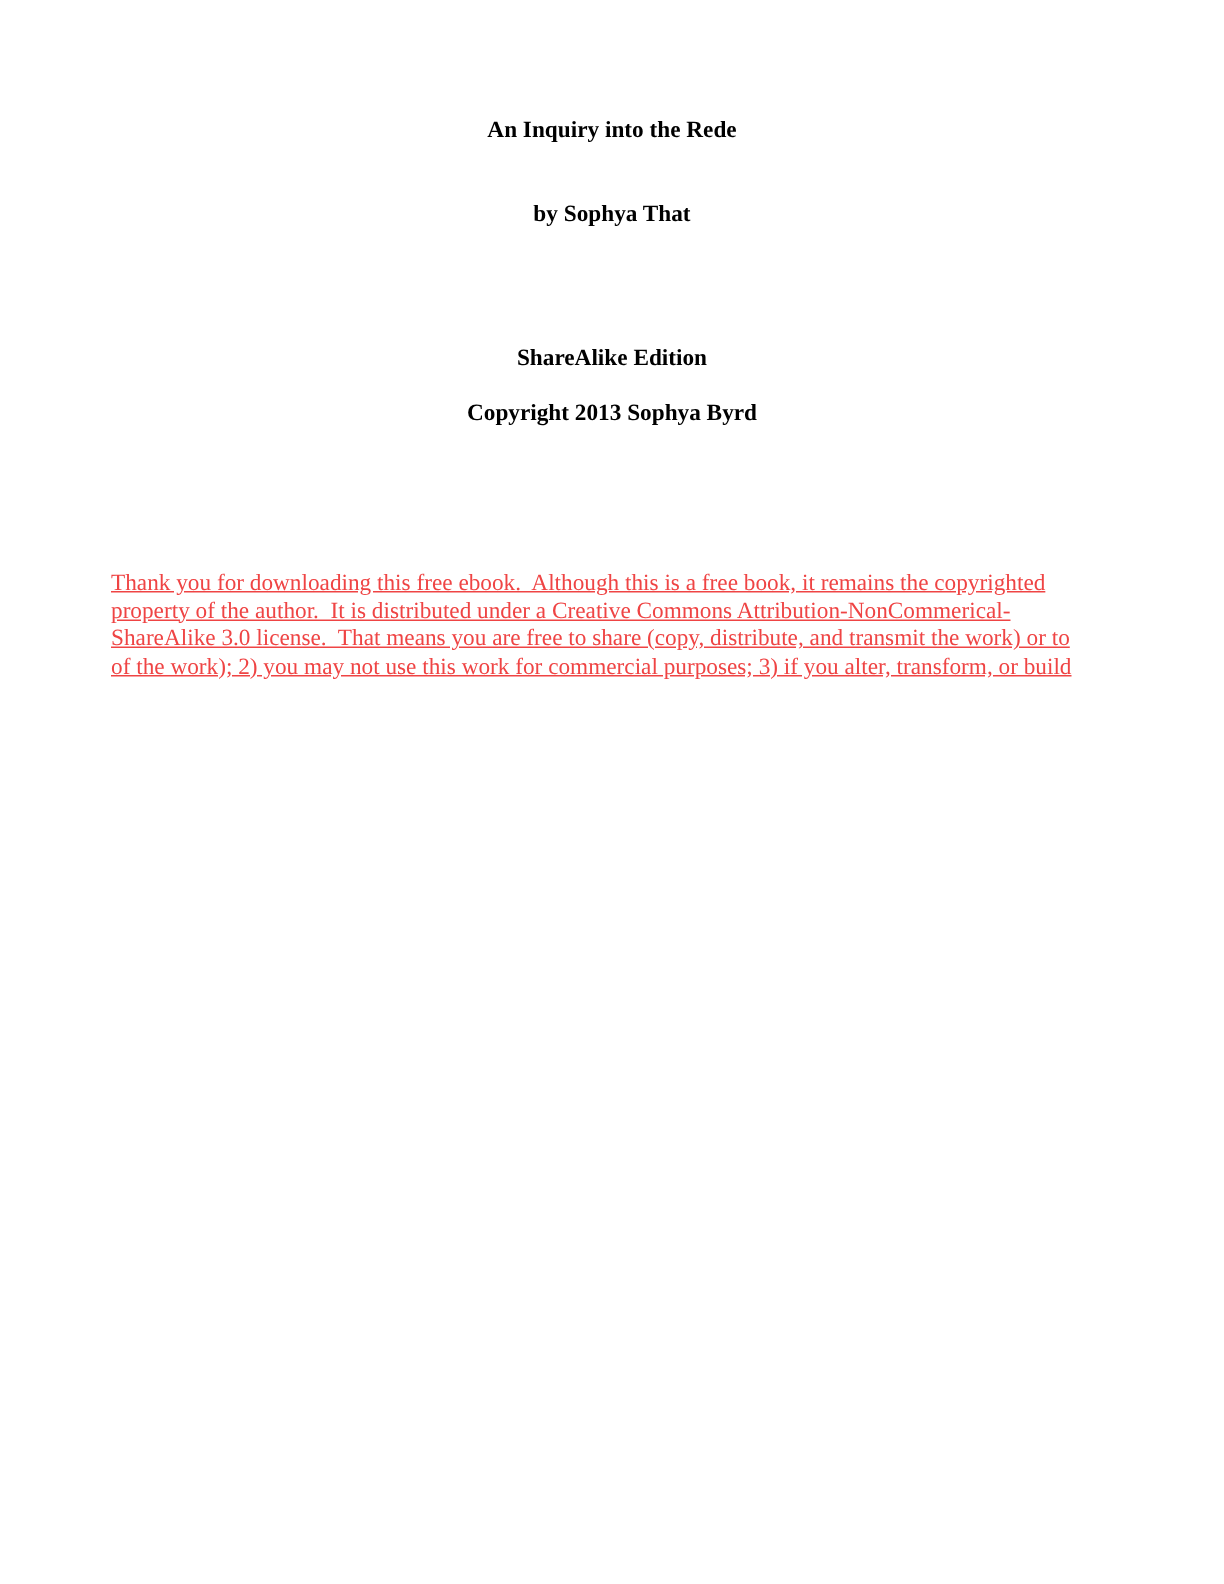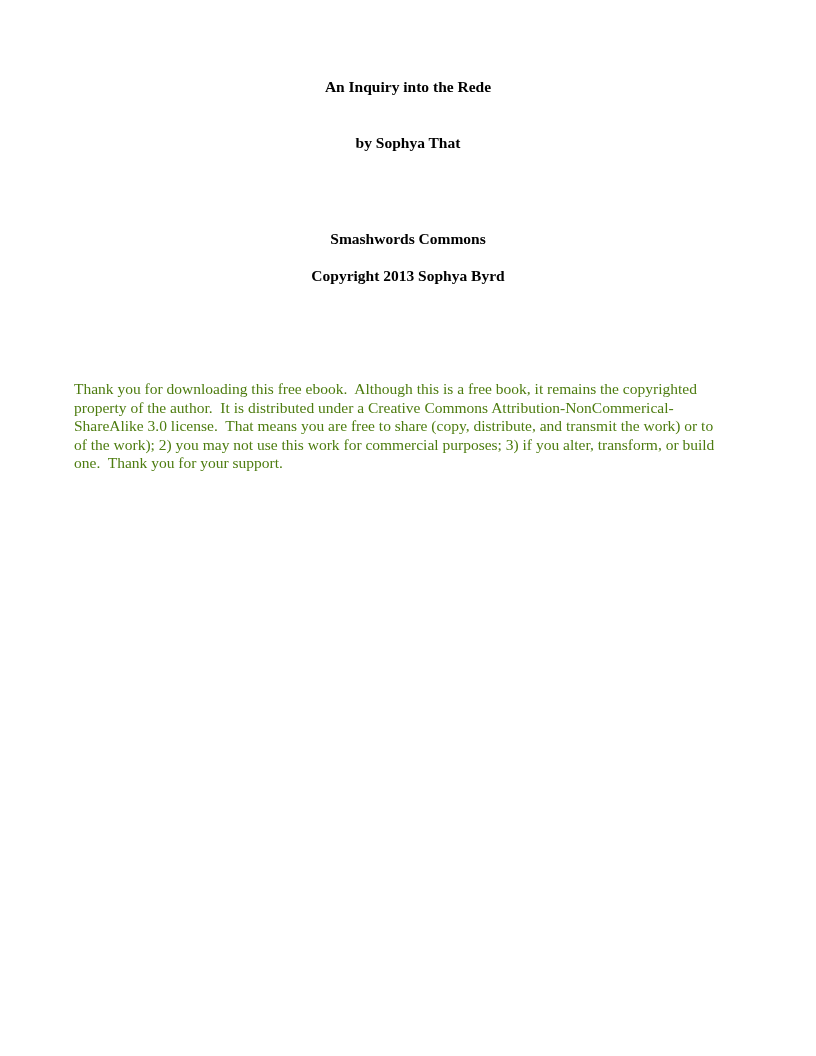--- a/index.html
+++ b/index.html
@@ -43,21 +43,22 @@
   .sp-author-smash { height: 77px; }
   .sp-smash-copy   { height: 18px; }
   .sp-copy-license { height: 73px; }
   .sp-license-body { height: 22px; }
 
   .body-paragraph {
     margin: 0;
     font-size: 15.5px;
     line-height: 18.6px;
     text-align: left;
-    color: #4d7c0f;
+    color: #ef4444;
+    text-decoration: underline;
   }
 
   .body-paragraph .line {
     display: block;
     white-space: pre;
   }
 </style>
 </head>
 <body>
 
@@ -67,33 +68,32 @@
     <div class="sp-title-top"></div>
 
     <h1 class="heading">An Inquiry into the Rede</h1>
 
     <div class="sp-title-author"></div>
 
     <h2 class="heading">by Sophya That</h2>
 
     <div class="sp-author-smash"></div>
 
-    <h2 class="heading">Smashwords Commons</h2>
+    <h2 class="heading">ShareAlike Edition</h2>
 
     <div class="sp-smash-copy"></div>
 
     <h2 class="heading">Copyright 2013 Sophya Byrd</h2>
 
     <div class="sp-copy-license"></div>
 
 
     <div class="sp-license-body"></div>
 
     <p class="body-paragraph">
       <span class="line">Thank you for downloading this free ebook.  Although this is a free book, it remains the copyrighted</span>
       <span class="line">property of the author.  It is distributed under a Creative Commons Attribution-NonCommerical-</span>
       <span class="line">ShareAlike 3.0 license.  That means you are free to share (copy, distribute, and transmit the work) or to</span>
       <span class="line">of the work); 2) you may not use this work for commercial purposes; 3) if you alter, transform, or build</span>
-      <span class="line">one.  Thank you for your support.</span>
     </p>
 
   </div>
 </div>
 
 </body></html>

